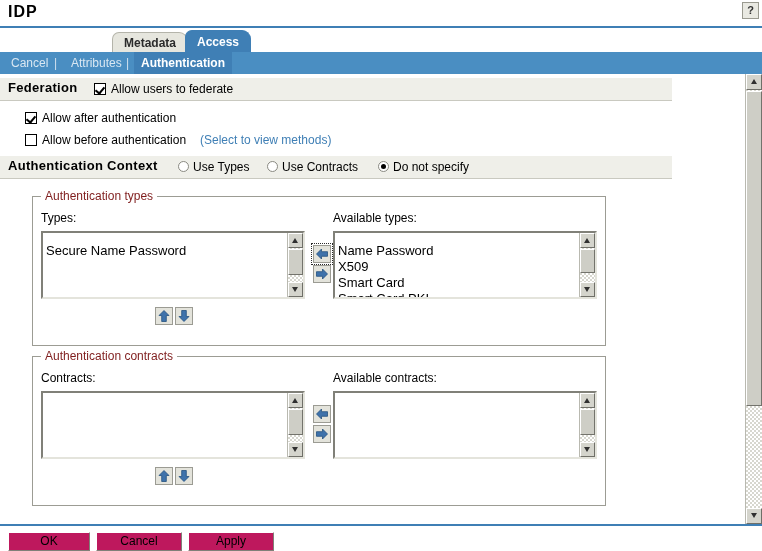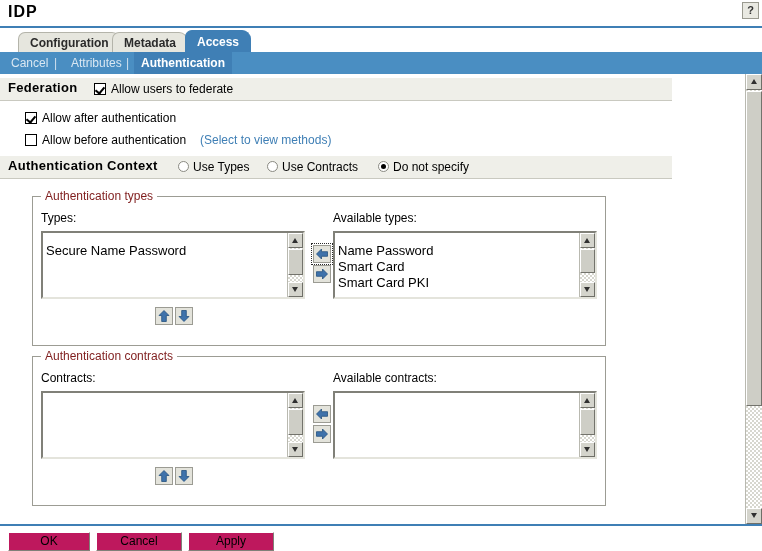--- a/index.html
+++ b/index.html
@@ -368,21 +368,20 @@
 </head>
 <body>
 
 <div class="page-header">
   <div class="page-title">IDP</div>
   <div class="help-btn">?</div>
   <div class="header-rule"></div>
 </div>
 
 <div class="tabstrip">
-  <div class="tab inactive" id="tab-configuration">Configuration</div>
   <div class="tab inactive" id="tab-metadata">Metadata</div>
   <div class="tab active" id="tab-access">Access</div>
 </div>
 
 <div class="subtabstrip">
   <div class="subtab" id="subtab-general">Cancel</div>
   <div class="subsep" id="subsep-1">|</div>
   <div class="subtab" id="subtab-attributes">Attributes</div>
   <div class="subsep" id="subsep-2">|</div>
   <div class="subtab active" id="subtab-authentication">Authentication</div>
@@ -442,20 +441,21 @@
       <svg width="16" height="16" viewBox="0 0 16 16">
         <path d="M8.5 3 L13.5 8 L8.5 13 L8.5 10.3 L2.5 10.3 L2.5 5.7 L8.5 5.7 Z" fill="#3f72ab" stroke="#24507f" stroke-width="0.8"></path>
       </svg>
     </div>
 
     <div class="field-label" style="left:300px; top:14px;">Available types:</div>
 
     <div class="listbox" style="left:300px; top:34px; width:264px; height:68px;">
       <div class="listbox-items">
         <div class="list-item">Name Password</div>
+        <div class="list-item">X509</div>
         <div class="list-item">Smart Card</div>
         <div class="list-item">Smart Card PKI</div>
       </div>
       <div class="lb-scroll">
         <div class="sb-btn up">
             <span class="arr"></span>
           </div>
         <div class="sb-thumb" style="top:16px; height:24px;"></div>
         <div class="sb-btn down">
             <span class="arr"></span>

